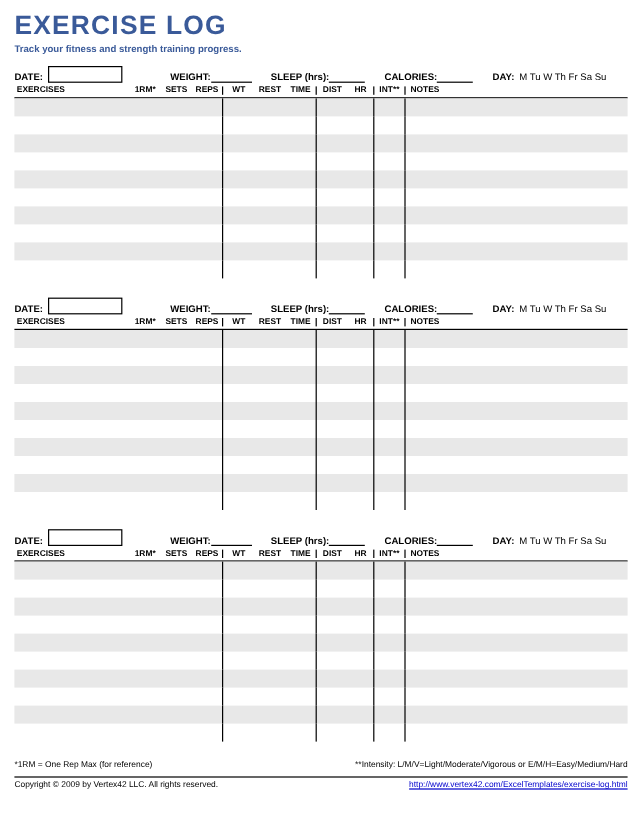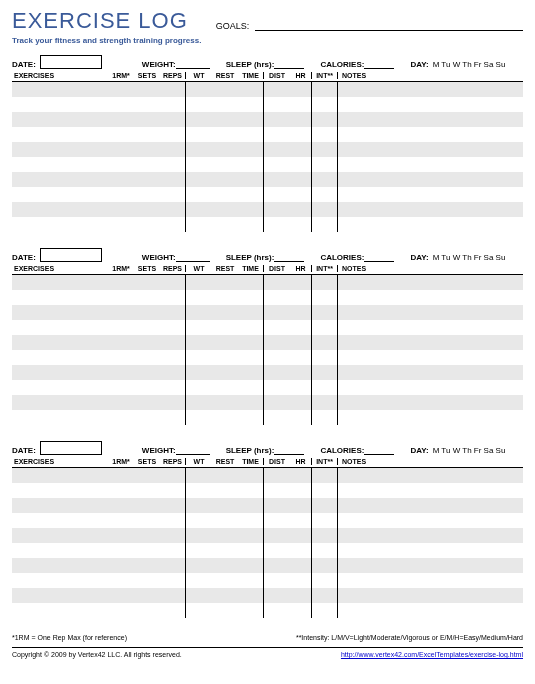--- a/index.html
+++ b/index.html
@@ -9,21 +9,21 @@
     width: 535px;
     height: 684px;
     padding: 8px 12px;
     font-size: 8px;
     color: #000;
   }
   .header-row { display: flex; align-items: flex-end; margin-bottom: 2px; }
   .title {
     font-family: Arial, Helvetica, sans-serif;
     font-size: 22px;
-    font-weight: normal;
+    font-weight: bold;
     color: #3a5a99;
     letter-spacing: 1px;
     white-space: nowrap;
   }
   .goals-wrap { margin-left: 28px; display: flex; align-items: flex-end; flex: 1; margin-bottom: 3px;}
   .goals-label { font-size: 9px; margin-right: 6px; }
   .underline-fill { border-bottom: 1px solid #000; flex: 1; height: 10px; }
   .subtitle { font-size: 8px; color: #3a5a99; font-weight: bold; margin-bottom: 10px; }
 
   .section { margin-bottom: 16px; }
@@ -64,24 +64,20 @@
 
   .footnotes { display: flex; justify-content: space-between; font-size: 7px; margin-top: 2px; margin-bottom: 6px;}
   .footer { display: flex; justify-content: space-between; font-size: 7px; border-top: 1px solid #000; padding-top: 3px; }
   .footer a { color: #0000cc; text-decoration: underline; }
 </style>
 </head>
 <body>
 
 <div class="header-row">
   <div class="title">EXERCISE LOG</div>
-  <div class="goals-wrap">
-    <span class="goals-label">GOALS:</span>
-    <span class="underline-fill"></span>
-  </div>
 </div>
 <div class="subtitle">Track your fitness and strength training progress.</div>
 
 <div id="sections-container">
     <div class="section">
       <div class="meta-row">
         <span class="meta-label">DATE:</span>
         <span class="date-box"></span>
         <span style="width:36px"></span>
         <span class="meta-label">WEIGHT:</span>

